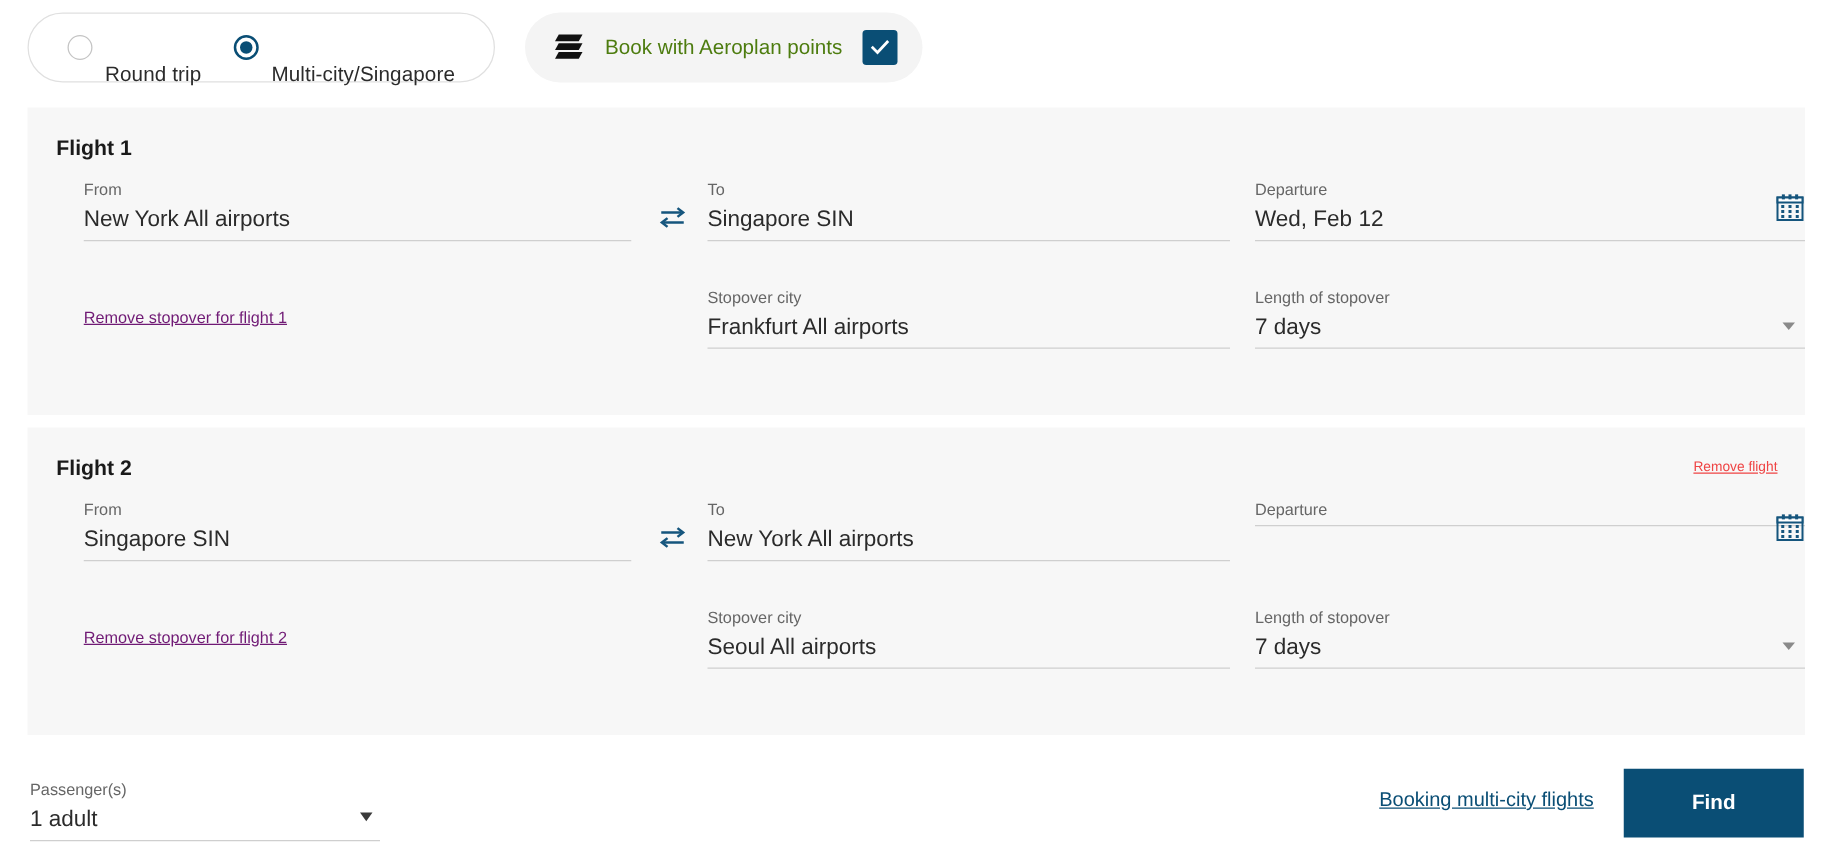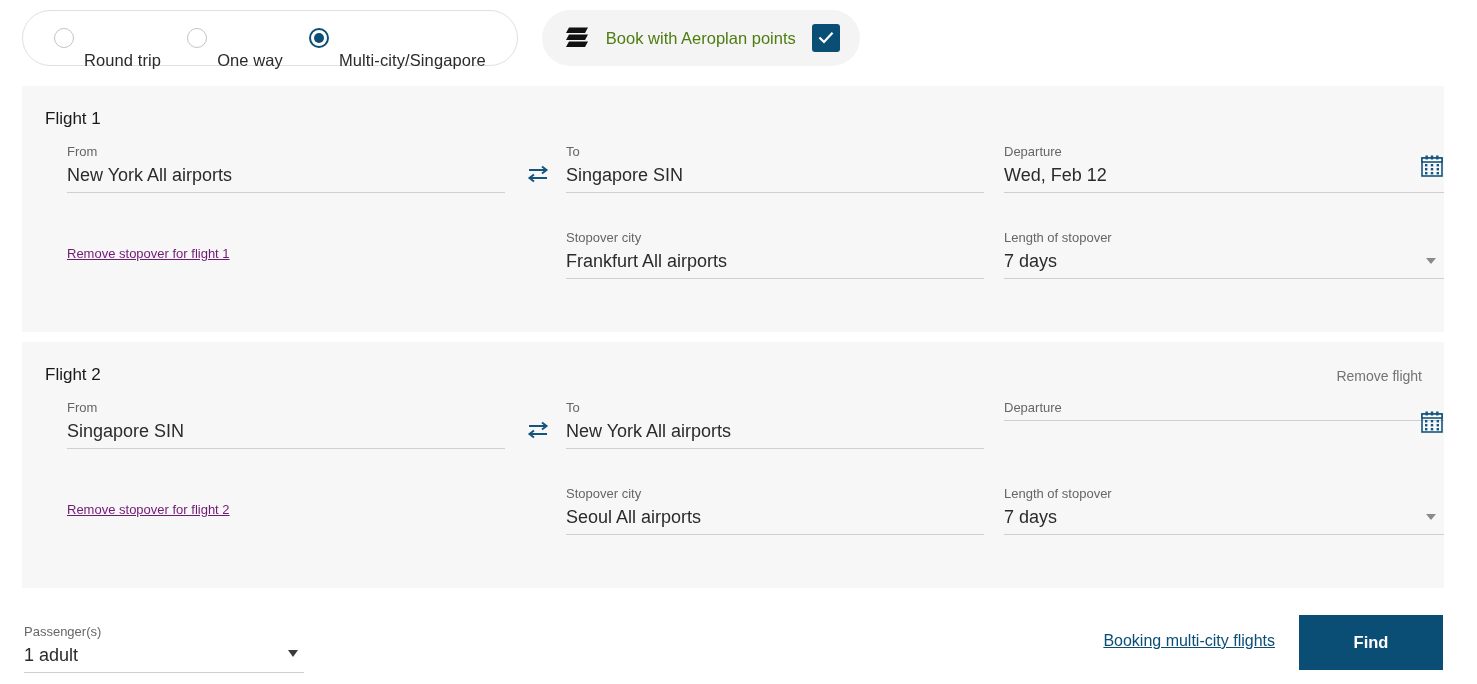--- a/index.html
+++ b/index.html
@@ -129,30 +129,31 @@
     padding: 0;
   }
   #flight-card-1 { top: 86px; height: 246px; }
   #flight-card-2 { top: 342px; height: 246px; }
 
   .flight-title {
     position: absolute;
     left: 23px;
     top: 23px;
     font-size: 17px;
-    font-weight: normal;
+    font-weight: bold;
     color: #1a1a1a;
   }
 
   .remove-flight-link {
     position: absolute;
     right: 22px;
     top: 26px;
-    font-size: 14px;
-    color: #737373;
+    font-size: 11px;
+    color: #ef4444;
+    text-decoration: underline;
     cursor: pointer;
     white-space: nowrap;
   }
 
   
   .row-1 { position: absolute; left: 0; top: 58px; width: 100%; height: 60px; }
   .row-2 { position: absolute; left: 0; top: 144px; width: 100%; height: 60px; }
 
   .field {
     position: absolute;
@@ -279,24 +280,20 @@
 <body>
 
 <div class="page">
 
   <div class="top-row">
 
     <div class="trip-type-group">
       <div class="radio-option">
         <span class="radio-circle"></span>
         <span class="radio-label">Round trip</span>
-      </div>
-      <div class="radio-option">
-        <span class="radio-circle"></span>
-        <span class="radio-label">One way</span>
       </div>
       <div class="radio-option">
         <span class="radio-circle checked"></span>
         <span class="radio-label">Multi-city/Singapore</span>
       </div>
     </div>
 
     <div class="aeroplan-toggle">
       <span class="aeroplan-icon">
         <svg width="26" height="26" viewBox="0 0 26 26">

